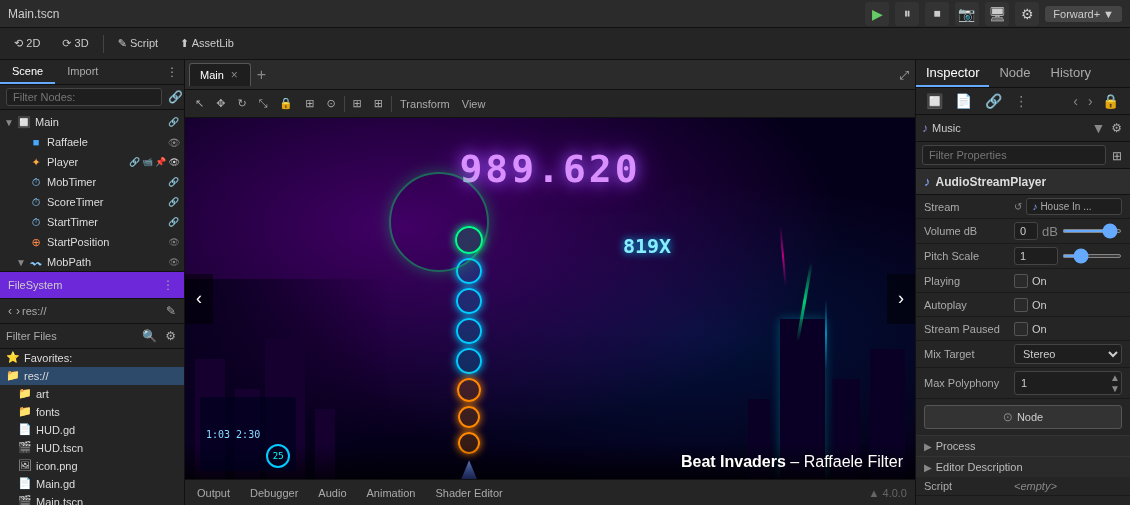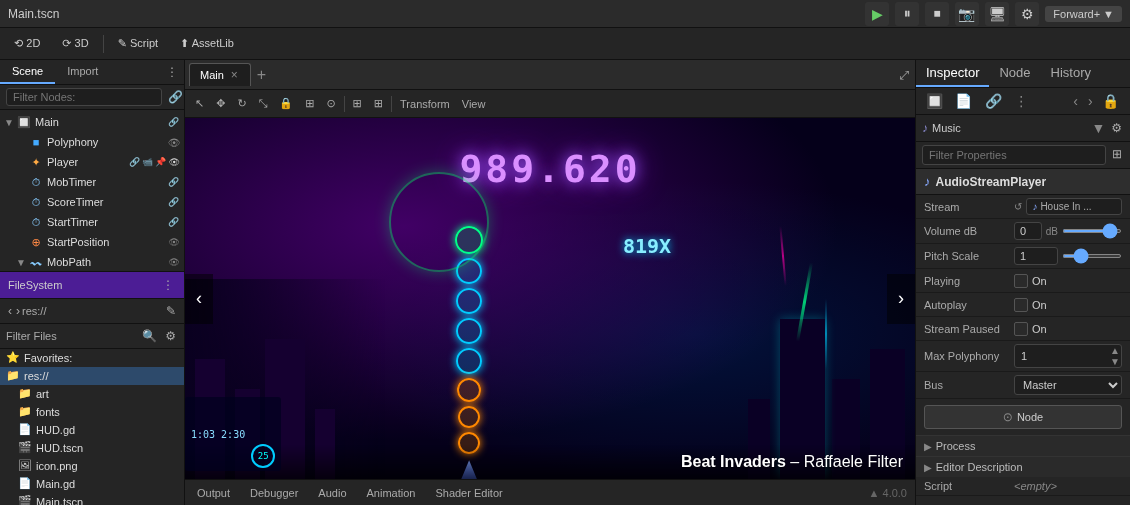--- a/index.html
+++ b/index.html
@@ -33,21 +33,21 @@
     .scene-tree { flex: 1; overflow-y: auto; padding: 2px 0; }
     .tree-item { display: flex; align-items: center; padding: 2px 4px; cursor: pointer; white-space: nowrap; }
     .tree-indent { display: inline-block; }
     .tree-arrow { width: 12px; display: inline-block; color: #888; font-size: 10px; }
     .tree-icon { width: 16px; height: 16px; display: inline-flex; align-items: center; justify-content: center; font-size: 11px; margin-right: 3px; flex-shrink: 0; }
     .tree-label { font-size: 11px; flex: 1; overflow: hidden; text-overflow: ellipsis; }
     .tree-badges { display: flex; gap: 2px; margin-left: auto; }
     .tree-badge { width: 12px; height: 12px; display: inline-flex; align-items: center; justify-content: center; font-size: 9px; color: #888; }
 
     
-    .fs-header { display: flex; align-items: center; padding: 4px 8px; border-top: 1px solid #111; border-bottom: 1px solid #111; cursor: pointer; background: #4c1d95; }
+    .fs-header { display: flex; align-items: center; padding: 4px 8px; border-top: 1px solid #111; border-bottom: 1px solid #111; cursor: pointer; background: #6d28d9; }
     .fs-title { font-size: 11px; color: #ccc; flex: 1; }
     .fs-path { display: flex; align-items: center; padding: 3px 6px; border-bottom: 1px solid #111; }
     .fs-path-text { font-size: 11px; color: #aaa; flex: 1; }
     .fs-filter { display: flex; align-items: center; padding: 3px 6px; gap: 4px; border-bottom: 1px solid #111; }
     .fs-filter-label { font-size: 11px; color: #aaa; flex: 1; }
     .fs-tree { flex: 1; overflow-y: auto; }
     .fs-item { display: flex; align-items: center; padding: 2px 6px; cursor: pointer; font-size: 11px; }
     .fs-item.selected { background: #2d4a6b; }
     .fs-indent { display: inline-block; }
     .fs-icon { width: 14px; height: 14px; margin-right: 4px; display: inline-flex; align-items: center; justify-content: center; font-size: 11px; flex-shrink: 0; }
@@ -91,37 +91,37 @@
     .inspector-nav { display: flex; align-items: center; padding: 3px 6px; border-bottom: 1px solid #111; gap: 4px; }
     .nav-icon-btn { background: transparent; border: none; color: #888; cursor: pointer; font-size: 14px; padding: 2px 4px; }
 
     
     .music-section { display: flex; align-items: center; padding: 4px 6px; border-bottom: 1px solid #111; gap: 4px; }
     .music-icon { font-size: 12px; color: #88c; }
     .music-label { font-size: 11px; color: #ccc; flex: 1; }
     .music-dropdown { background: transparent; border: none; color: #888; cursor: pointer; font-size: 14px; }
 
     
-    .filter-row { display: flex; align-items: flex-start; padding: 3px 6px; border-bottom: 1px solid #111; gap: 4px; }
+    .filter-row { display: flex; align-items: flex-end; padding: 3px 6px; border-bottom: 1px solid #111; gap: 4px; }
     .filter-search { background: #1e1e1e; border: 1px solid #444; color: #ccc; padding: 2px 6px; font-size: 11px; border-radius: 3px; flex: 1; height: 20px; }
 
     
     .component-header { display: flex; align-items: center; padding: 5px 8px; background: #2e2e2e; border-bottom: 1px solid #111; }
     .component-icon { font-size: 13px; margin-right: 5px; color: #8af; }
     .component-title { font-size: 12px; color: #ddd; font-weight: bold; }
 
     
     .properties-list { flex: 1; overflow-y: auto; }
     .prop-row { display: flex; align-items: center; padding: 3px 8px; border-bottom: 1px solid #1a1a1a; min-height: 24px; }
     .prop-label { font-size: 11px; color: #aaa; width: 90px; flex-shrink: 0; }
     .prop-value { flex: 1; display: flex; align-items: center; gap: 4px; }
     .prop-select { background: #1e1e1e; border: 1px solid #444; color: #ccc; padding: 2px 4px; font-size: 11px; border-radius: 3px; width: 100%; height: 20px; cursor: pointer; }
     .prop-checkbox { width: 14px; height: 14px; border: 1px solid #555; background: #2a2a2a; border-radius: 2px; display: inline-flex; align-items: center; justify-content: center; }
     .prop-slider { flex: 1; height: 4px; accent-color: #6af; }
-    .db-label { font-size: 10px; color: #888; }
+    .db-label { font-size: 13px; color: #888; }
     .stream-val { font-size: 10px; color: #aaa; max-width: 110px; overflow: hidden; text-overflow: ellipsis; white-space: nowrap; }
     .stream-icon { font-size: 10px; color: #888; }
     .spinner-btn { background: transparent; border: none; color: #888; cursor: pointer; font-size: 10px; padding: 0 1px; }
 
     
     .section-header { display: flex; align-items: center; padding: 4px 8px; cursor: pointer; background: #2a2a2a; border-top: 1px solid #333; }
     .section-arrow { font-size: 10px; color: #888; margin-right: 4px; }
     .section-title { font-size: 11px; color: #bbb; }
 
     
@@ -198,21 +198,21 @@
         <span class="tree-arrow">▼</span>
         <span class="tree-icon">🔲</span>
         <span class="tree-label">Main</span>
         <span class="tree-badge">🔗</span>
       </div>
 
       <div class="tree-item">
         <span class="tree-indent" style="width:12px"></span>
         <span class="tree-arrow"></span>
         <span class="tree-icon" style="color:#4af">■</span>
-        <span class="tree-label">Polyphony</span>
+        <span class="tree-label">Raffaele</span>
         <span class="tree-badge" style="font-size:10px">👁</span>
       </div>
 
       <div class="tree-item">
         <span class="tree-indent" style="width:12px"></span>
         <span class="tree-arrow"></span>
         <span class="tree-icon" style="color:#fa4">✦</span>
         <span class="tree-label">Player</span>
         <div class="tree-badges">
           <span style="font-size:9px">🔗</span>
@@ -401,21 +401,21 @@
         <div style="position:absolute; top:30%; right:18%; width:2px; height:60px; background:linear-gradient(180deg, transparent, #ff00aa, transparent); opacity:0.7; transform:rotate(-5deg);"></div>
         <div style="position:absolute; top:50%; right:12%; width:2px; height:70px; background:linear-gradient(180deg, transparent, #00ccff, transparent); opacity:0.6;"></div>
 
         <div class="credits-overlay">
           <span class="credits-text">
             <span class="credits-bold">Beat Invaders</span>
             <span>– Raffaele Filter</span>
           </span>
         </div>
 
-        <div style="position:absolute; bottom:8px; left:0; font-size:10px; color:#88ddff; font-family:monospace; background:rgba(0,0,30,0.7); padding:3px 6px; border-radius:3px; display:flex; align-items:center; gap:6px;">
+        <div style="position:absolute; bottom:8px; left:15px; font-size:10px; color:#88ddff; font-family:monospace; background:rgba(0,0,30,0.7); padding:3px 6px; border-radius:3px; display:flex; align-items:center; gap:6px;">
           <span>1:03 2:30</span>
           <div style="width:24px; height:24px; border:2px solid #00ccff; border-radius:50%; display:flex; align-items:center; justify-content:center; font-size:9px; color:#0ff;margin-top:44px;">25</div>
         </div>
       </div>
 
       <button class="nav-arrow left">‹</button>
       <button class="nav-arrow right">›</button>
     </div>
 
     <div class="bottom-bar">
@@ -521,42 +521,44 @@
       </div>
 
       <div class="prop-row">
         <span class="prop-label">Stream Paused</span>
         <div class="prop-value">
           <div class="prop-checkbox" style="background:#2a2a2a;"></div>
           <span style="font-size:11px; color:#ccc;">On</span>
         </div>
       </div>
 
+      <div class="prop-row">
+        <span class="prop-label">Mix Target</span>
+        <div class="prop-value">
+          <select class="prop-select">
+            <option>Stereo</option>
+            <option>Surround</option>
+            <option>Center</option>
+          </select>
+        </div>
+      </div>
 
       <div class="prop-row">
         <span class="prop-label">Max Polyphony</span>
         <div class="prop-value">
           <div style="display:flex; align-items:center; background:#1e1e1e; border:1px solid #444; border-radius:3px; flex:1;">
             <span style="font-size:11px; color:#ccc; padding: 2px 6px; flex:1;">1</span>
             <div style="display:flex; flex-direction:column;">
               <button class="spinner-btn">▲</button>
               <button class="spinner-btn">▼</button>
             </div>
           </div>
         </div>
       </div>
 
-      <div class="prop-row">
-        <span class="prop-label">Bus</span>
-        <div class="prop-value">
-          <select class="prop-select">
-            <option>Master</option>
-          </select>
-        </div>
-      </div>
 
       <div class="node-btn">
         <span class="node-btn-icon">⊙</span>
         <span class="node-btn-label">Node</span>
       </div>
 
       <div class="section-header">
         <span class="section-arrow">▶</span>
         <span class="section-title">Process</span>
       </div>

